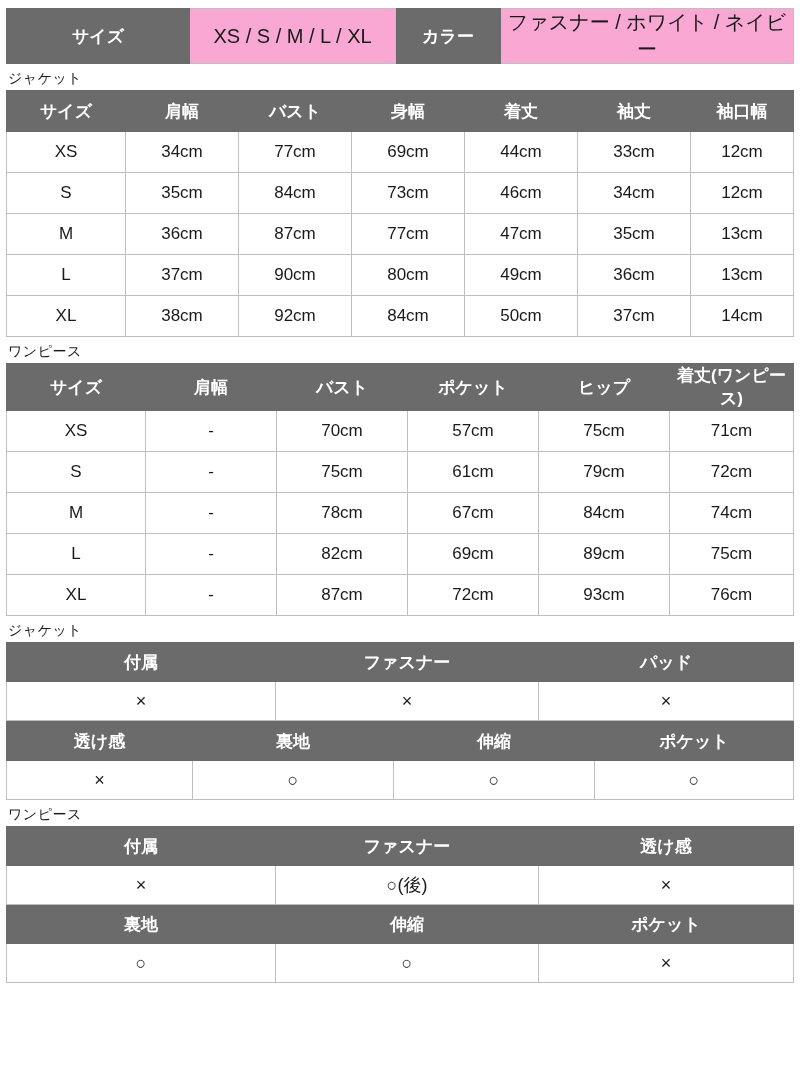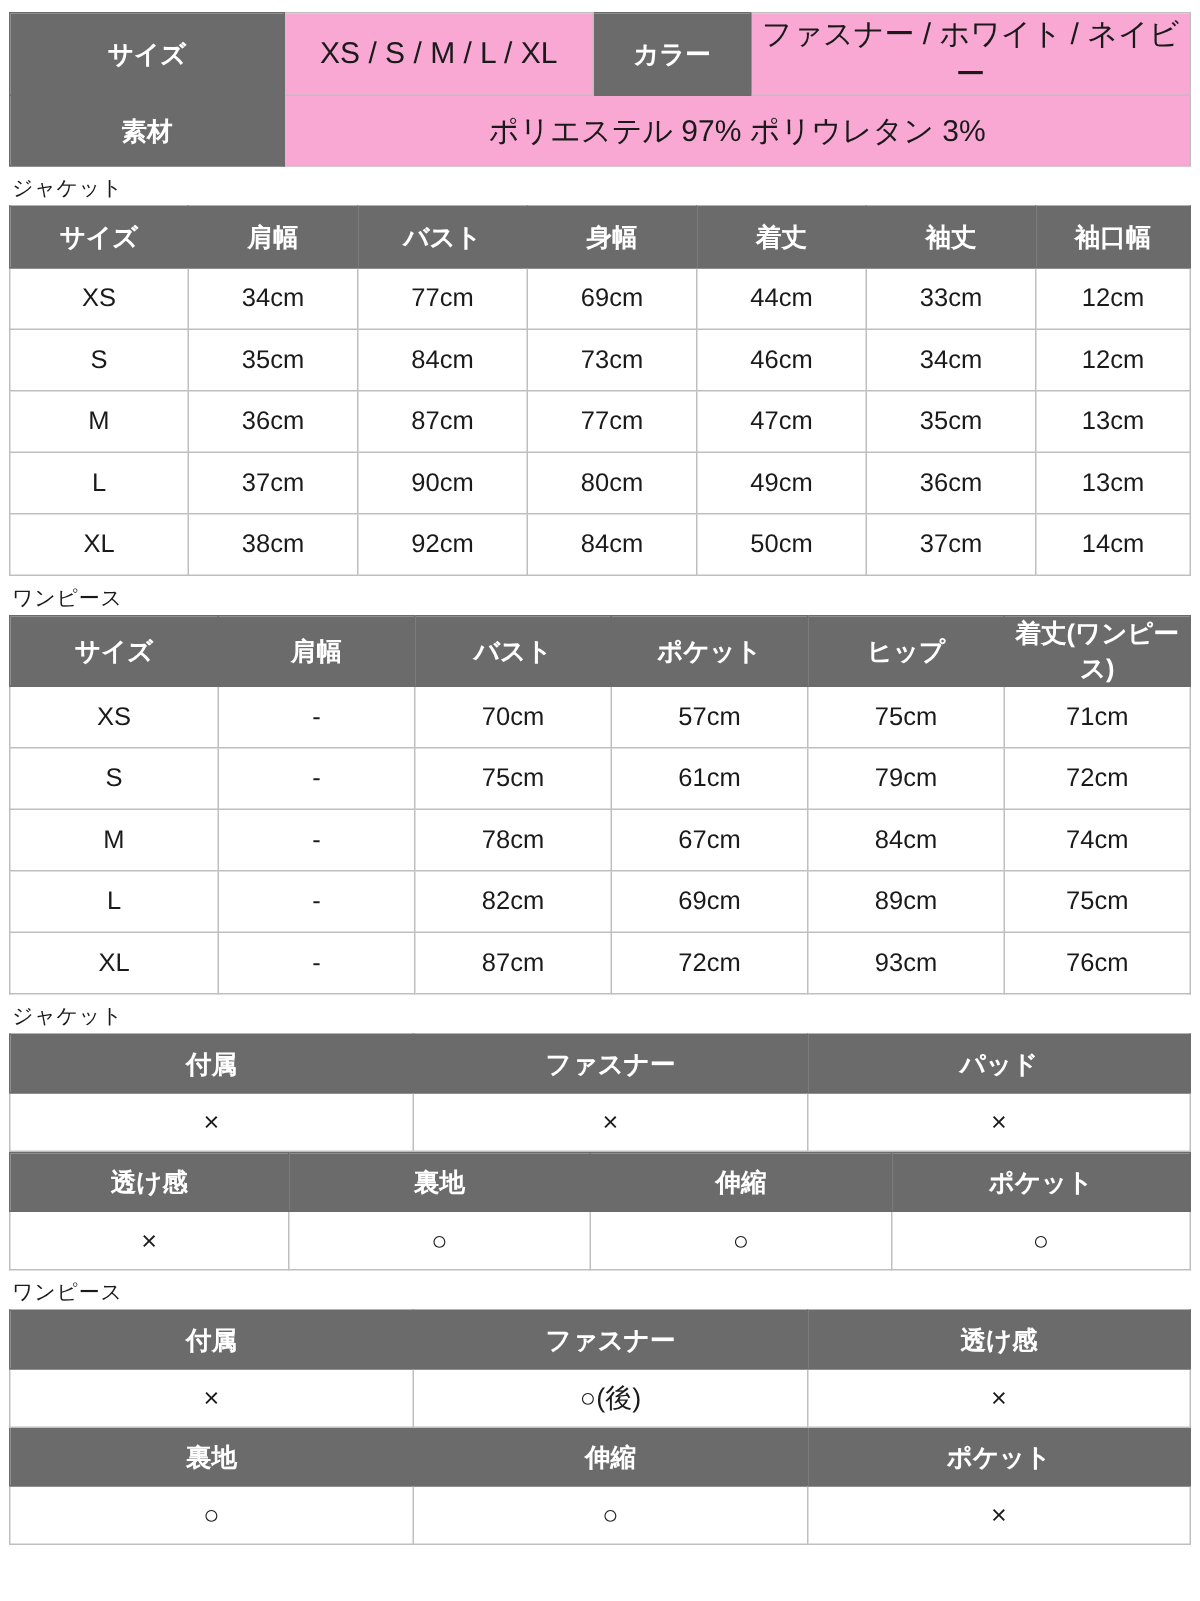--- a/index.html
+++ b/index.html
@@ -74,24 +74,20 @@
 <div class="page">
 
   <table class="spec-table">
     <tbody>
       <tr>
         <td class="hdr" style="width:182px">サイズ</td>
         <td class="hdr-light" style="width:205px">XS / S / M / L / XL</td>
         <td class="hdr" style="width:104px">カラー</td>
         <td class="hdr-light">ファスナー / ホワイト / ネイビー</td>
       </tr>
-      <tr>
-        <td class="hdr" style="width:182px">素材</td>
-        <td class="hdr-light" colspan="3">ポリエステル 97%  ポリウレタン 3%</td>
-      </tr>
     </tbody>
   </table>
 
   <div class="section-label">ジャケット</div>
   <table class="size-table">
     <tbody>
       <tr>
         <td class="hdr" style="width:118px">サイズ</td>
         <td class="hdr" style="width:112px">肩幅</td>
         <td class="hdr" style="width:112px">バスト</td>

